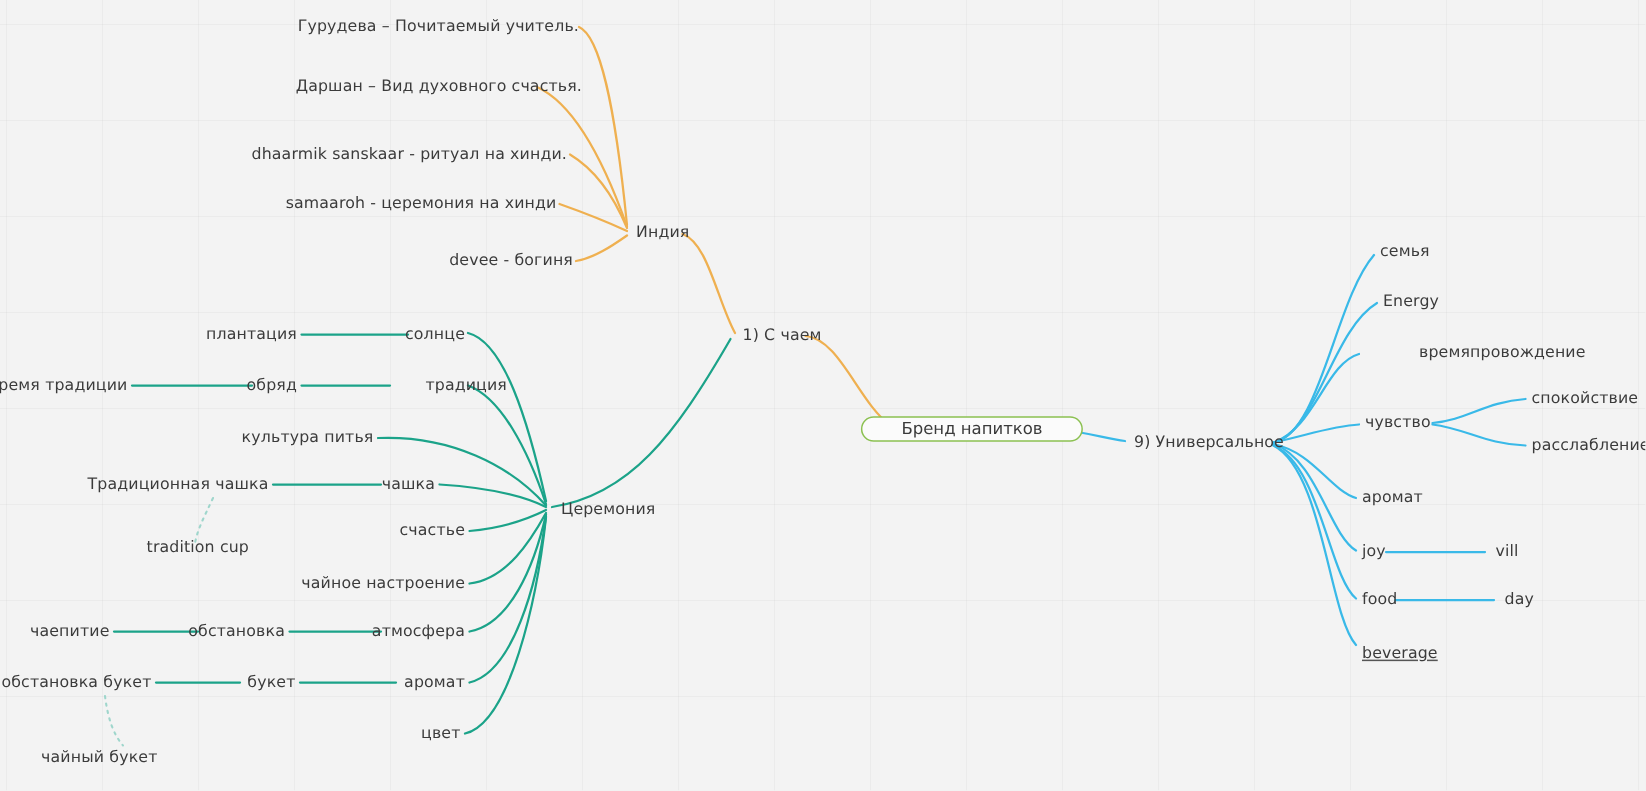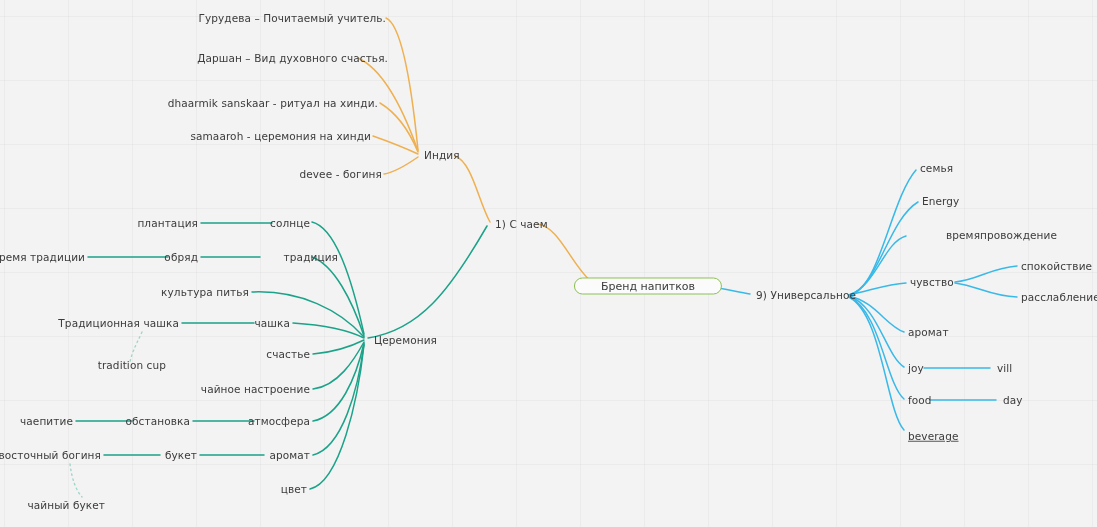--- a/index.html
+++ b/index.html
@@ -125,21 +125,21 @@
       <div class="node right-anchor" style="left: 310px; top: 257px; margin-left: 28px;">традиция</div>
       <div class="node right-anchor" style="left: 249px; top: 292px;">культура питья</div>
       <div class="node right-anchor" style="left: 179px; top: 323px;">Традиционная чашка</div>
       <div class="node right-anchor" style="left: 290px; top: 323px;">чашка</div>
       <div class="node right-anchor" style="left: 166px; top: 365px;">tradition cup</div>
       <div class="node right-anchor" style="left: 310px; top: 354px;">счастье</div>
       <div class="node right-anchor" style="left: 310px; top: 389px;">чайное настроение</div>
       <div class="node right-anchor" style="left: 73px; top: 421px;">чаепитие</div>
       <div class="node right-anchor" style="left: 190px; top: 421px; text-align: right;">обстановка</div>
       <div class="node right-anchor" style="left: 310px; top: 421px;">атмосфера</div>
-      <div class="node right-anchor" style="left: 101px; top: 455px;">восточный богиня</div>
+      <div class="node right-anchor" style="left: 101px; top: 455px;">обстановка букет</div>
       <div class="node right-anchor" style="left: 197px; top: 455px;">букет</div>
       <div class="node right-anchor" style="left: 310px; top: 455px;">аромат</div>
       <div class="node right-anchor" style="left: 105px; top: 505px;">чайный букет</div>
       <div class="node right-anchor" style="left: 307px; top: 489px;">цвет</div>
       <div class="node" style="left: 920px; top: 168px;">семья</div>
       <div class="node" style="left: 922px; top: 201px;">Energy</div>
       <div class="node" style="left: 910px; top: 235px; margin-left: 36px;">времяпровождение</div>
       <div class="node" style="left: 910px; top: 282px;">чувство</div>
       <div class="node" style="left: 1021px; top: 266px;">спокойствие</div>
       <div class="node" style="left: 1021px; top: 297px;">расслабление</div>

